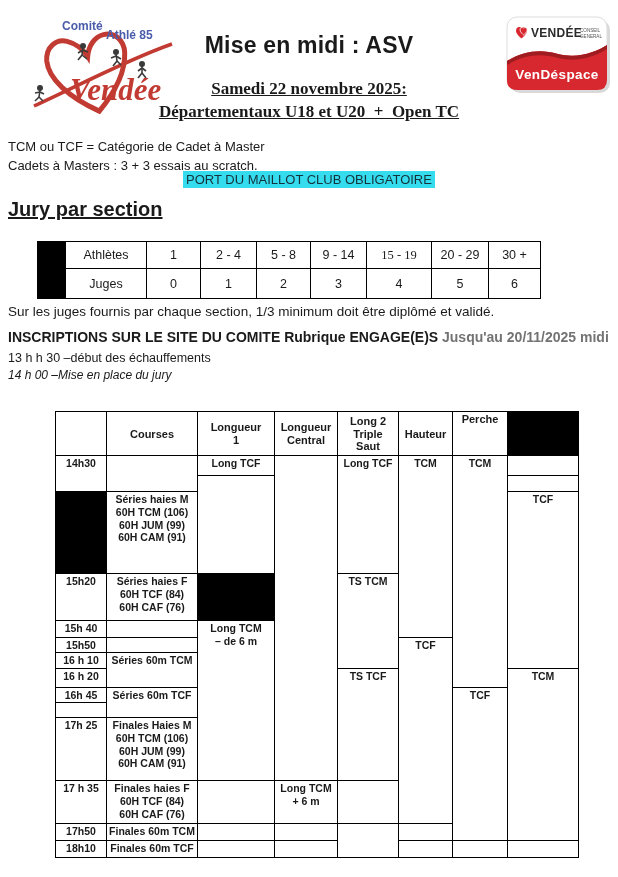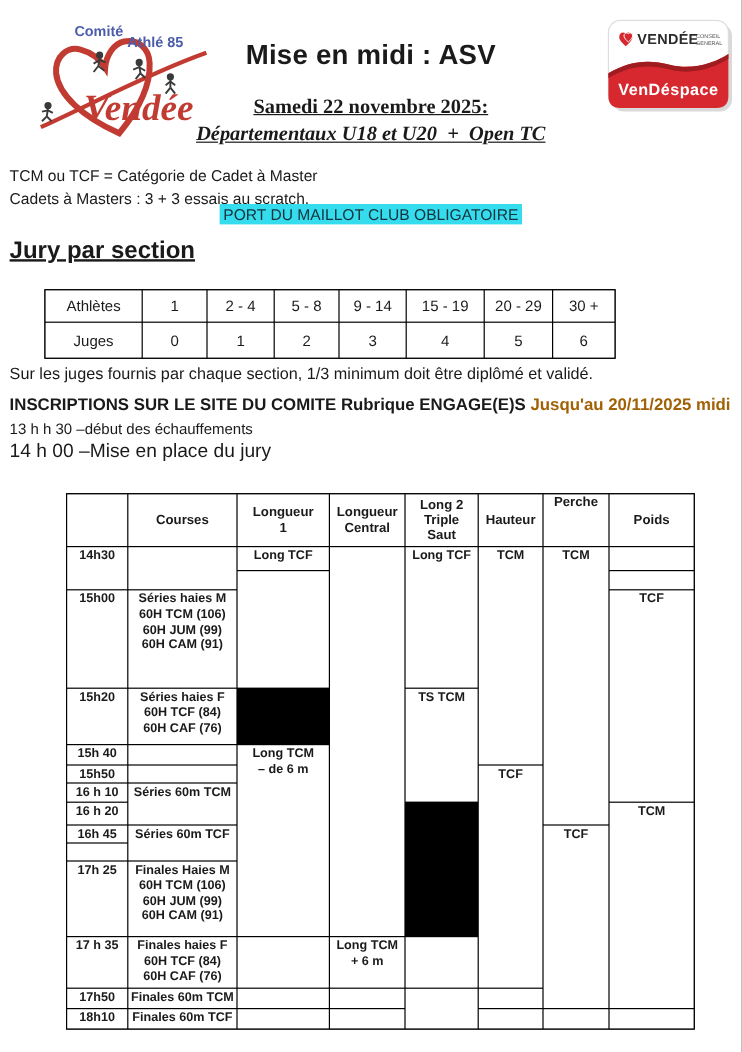--- a/index.html
+++ b/index.html
@@ -3,35 +3,35 @@
 <meta charset="utf-8">
 <style>
   html,body{margin:0;padding:0;background:#888;}
   #page{position:relative;width:618px;height:877px;background:#ffffff;overflow:hidden;
         font-family:"Liberation Sans",sans-serif;color:#1a1a1a;margin:0 auto;}
   .abs{position:absolute;}
   .centerline{left:0;right:0;text-align:center;}
   .doc-title{top:32px;font-size:23px;font-weight:bold;letter-spacing:.2px;}
   .date-line{font-family:"Liberation Serif",serif;font-weight:bold;font-size:17px;
              text-decoration:underline;white-space:pre;}
-  .date1{top:79px;} .date2{top:102px;font-style:italic;}
+  .date1{top:79px;} .date2{top:102px;}
   .intro{left:8px;font-size:13px;}
   .intro1{top:139px;} .intro2{top:158px;}
   .hl-line{top:170px;}
   .hl{background:#35dcee;color:#14323c;font-size:13px;padding:1px 3px;}
   .jury-heading{left:8px;top:198px;font-size:20px;font-weight:bold;text-decoration:underline;}
   .grid{display:grid;background:#000;gap:1px;border:1px solid #000;}
   #jury-grid{left:37px;top:241px;}
   #jury-grid .jc{background:#fff;display:flex;align-items:center;justify-content:center;
                  font-size:12.5px;}
   .jury-note{left:8px;top:304px;font-size:13.5px;}
   .inscriptions{left:8px;top:329px;font-size:14px;font-weight:bold;white-space:pre;}
-  .red{color:#a16207;}
+  .red{color:#737373;}
   .sched1{left:8px;top:351px;font-size:12.5px;}
-  .sched2{left:8px;top:368px;font-size:16px;}
+  .sched2{left:8px;top:368px;font-size:12px;font-style:italic;}
   #schedule-grid{left:55px;top:411px;}
   .sc{background:#fff;text-align:center;font-weight:bold;font-size:10.5px;line-height:1.22;
       white-space:pre-line;padding-top:1px;overflow:hidden;}
   .sc.hdr{display:flex;align-items:center;justify-content:center;font-size:11px;line-height:1.15;}
   .sc.hdr.vtop{align-items:flex-start;}
   svg text{font-family:"Liberation Sans",sans-serif;}
   svg text.script{font-family:"Liberation Serif",serif;}
 </style>
 </head>
 <body>
@@ -99,27 +99,27 @@
   <div class="abs centerline date-line date1">Samedi 22 novembre 2025:</div>
   <div class="abs centerline date-line date2">Départementaux U18 et U20  +  Open TC</div>
 
   <div class="abs intro intro1">TCM ou TCF  = Catégorie de Cadet  à Master</div>
   <div class="abs intro intro2">Cadets à Masters : 3 + 3 essais au scratch.</div>
   <div class="abs centerline hl-line">
     <span class="hl">PORT DU MAILLOT CLUB OBLIGATOIRE</span>
   </div>
 
   <div class="abs jury-heading">Jury par section</div>
-  <div id="jury-grid" class="abs grid" style="grid-template-columns: 80px 53px 55px 53px 55px 64px 56px 51px; grid-template-rows: 26px 29px;">
+  <div id="jury-grid" class="abs grid" style="grid-template-columns: 80px 53px 55px 53px 55px 64px 56px 51px; grid-template-rows: 26px 29px; padding-left: 28px;">
       <div class="jc" style="grid-area: 1 / 1;">Athlètes</div>
       <div class="jc" style="grid-area: 1 / 2;">1</div>
       <div class="jc" style="grid-area: 1 / 3;">2 - 4</div>
       <div class="jc" style="grid-area: 1 / 4;">5 - 8</div>
       <div class="jc" style="grid-area: 1 / 5;">9 - 14</div>
-      <div class="jc" style="grid-area: 1 / 6;">15 - 19</div>
+      <div class="jc" style="grid-area: 1 / 6; font-family: Liberation Serif, serif;">15 - 19</div>
       <div class="jc" style="grid-area: 1 / 7;">20 - 29</div>
       <div class="jc" style="grid-area: 1 / 8;">30 +</div>
       <div class="jc" style="grid-area: 2 / 1;">Juges</div>
       <div class="jc" style="grid-area: 2 / 2;">0</div>
       <div class="jc" style="grid-area: 2 / 3;">1</div>
       <div class="jc" style="grid-area: 2 / 4;">2</div>
       <div class="jc" style="grid-area: 2 / 5;">3</div>
       <div class="jc" style="grid-area: 2 / 6;">4</div>
       <div class="jc" style="grid-area: 2 / 7;">5</div>
       <div class="jc" style="grid-area: 2 / 8;">6</div>
@@ -135,23 +135,21 @@
       <div class="sc hdr" style="grid-area: 1 / 2;">Courses</div>
       <div class="sc hdr" style="grid-area: 1 / 3;">Longueur
 1</div>
       <div class="sc hdr" style="grid-area: 1 / 4;">Longueur
 Central</div>
       <div class="sc hdr" style="grid-area: 1 / 5;">Long 2
 Triple
 Saut</div>
       <div class="sc hdr" style="grid-area: 1 / 6;">Hauteur</div>
       <div class="sc hdr vtop" style="grid-area: 1 / 7;">Perche</div>
-      <div class="sc hdr" style="grid-area: 1 / 8;">Poids</div>
       <div class="sc" style="grid-area: 2 / 1 / 4;">14h30</div>
-      <div class="sc" style="grid-area: 4 / 1 / 5;">15h00</div>
       <div class="sc" style="grid-area: 5 / 1 / 6;">15h20</div>
       <div class="sc" style="grid-area: 6 / 1 / 7;">15h 40</div>
       <div class="sc" style="grid-area: 7 / 1 / 8;">15h50</div>
       <div class="sc" style="grid-area: 8 / 1 / 9;">16 h 10</div>
       <div class="sc" style="grid-area: 9 / 1 / 10;">16 h 20</div>
       <div class="sc" style="grid-area: 10 / 1 / 11;">16h 45</div>
       <div class="sc" style="grid-area: 11 / 1 / 12;"></div>
       <div class="sc" style="grid-area: 12 / 1 / 13;">17h 25</div>
       <div class="sc" style="grid-area: 13 / 1 / 14;">17 h 35</div>
       <div class="sc" style="grid-area: 14 / 1 / 15;">17h50</div>
@@ -184,20 +182,21 @@
       <div class="sc" style="grid-area: 13 / 3 / 14;"></div>
       <div class="sc" style="grid-area: 14 / 3 / 15;"></div>
       <div class="sc" style="grid-area: 15 / 3 / 16;"></div>
       <div class="sc" style="grid-area: 2 / 4 / 13;"></div>
       <div class="sc" style="grid-area: 13 / 4 / 14;">Long TCM
 + 6 m</div>
       <div class="sc" style="grid-area: 14 / 4 / 15;"></div>
       <div class="sc" style="grid-area: 15 / 4 / 16;"></div>
       <div class="sc" style="grid-area: 2 / 5 / 5;">Long TCF</div>
       <div class="sc" style="grid-area: 5 / 5 / 9;">TS TCM</div>
+      <div class="sc" style="grid-area: 9 / 5 / 13;">TS TCF</div>
       <div class="sc" style="grid-area: 13 / 5 / 14;"></div>
       <div class="sc" style="grid-area: 14 / 5 / 16;"></div>
       <div class="sc" style="grid-area: 2 / 6 / 7;">TCM</div>
       <div class="sc" style="grid-area: 7 / 6 / 14;">TCF</div>
       <div class="sc" style="grid-area: 14 / 6 / 15;"></div>
       <div class="sc" style="grid-area: 15 / 6 / 16;"></div>
       <div class="sc" style="grid-area: 2 / 7 / 10;">TCM</div>
       <div class="sc" style="grid-area: 10 / 7 / 15;">TCF</div>
       <div class="sc" style="grid-area: 15 / 7 / 16;"></div>
       <div class="sc" style="grid-area: 2 / 8 / 3;"></div>

